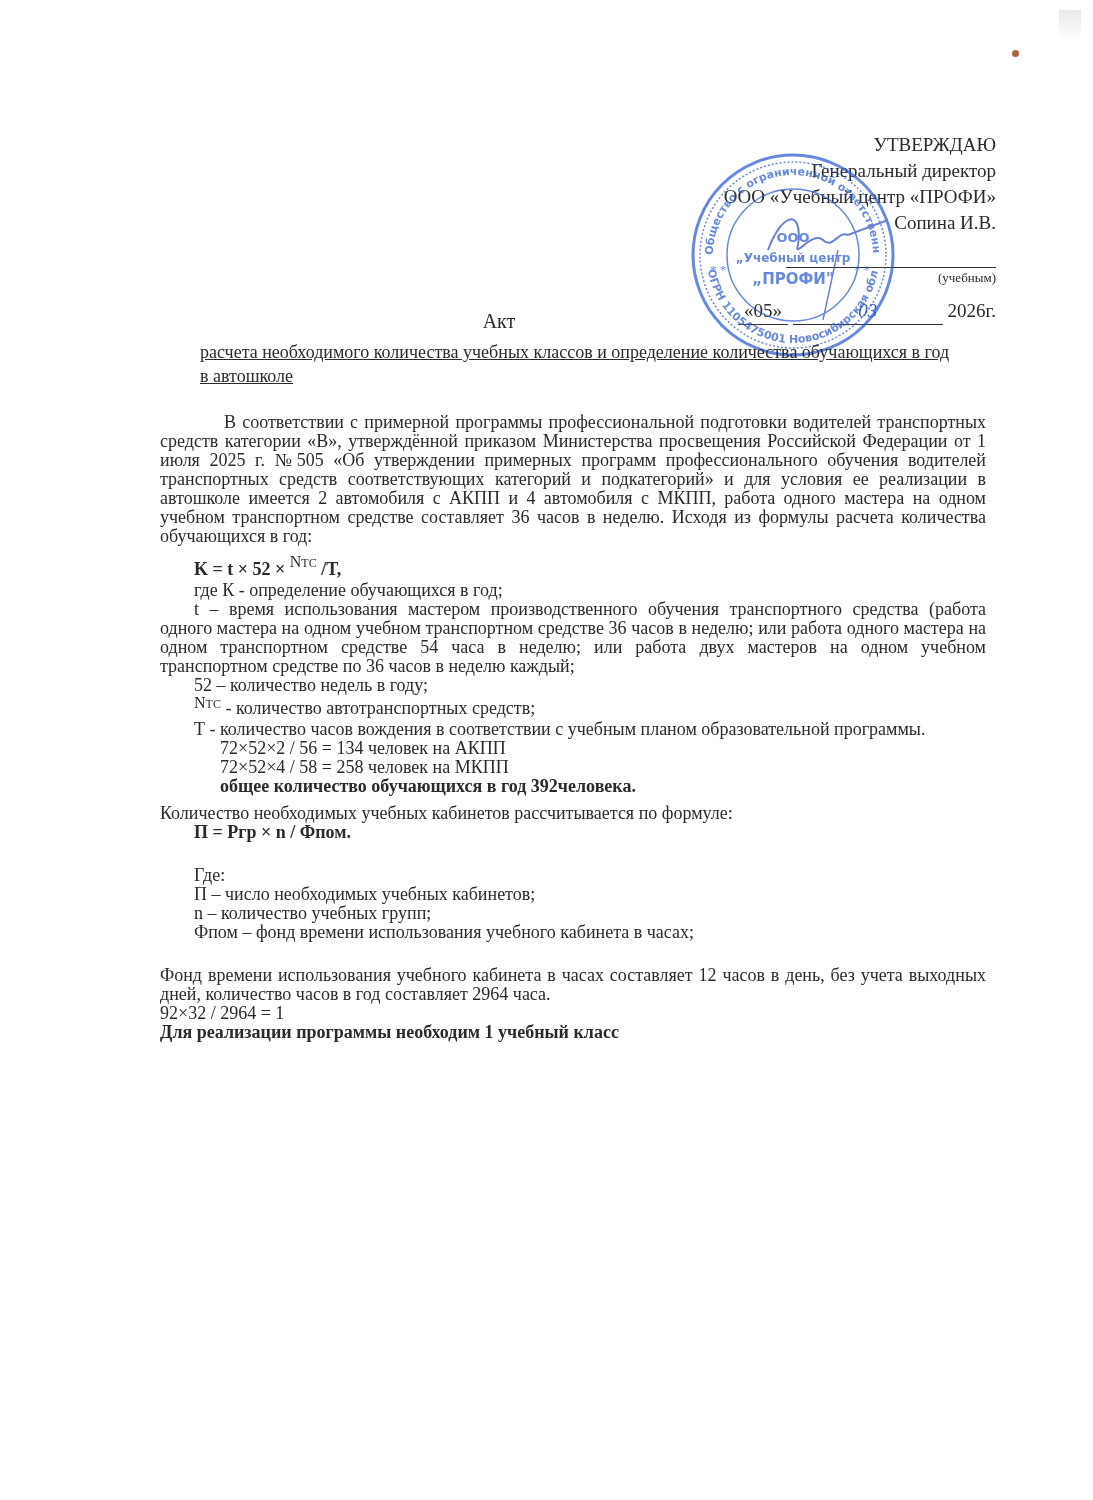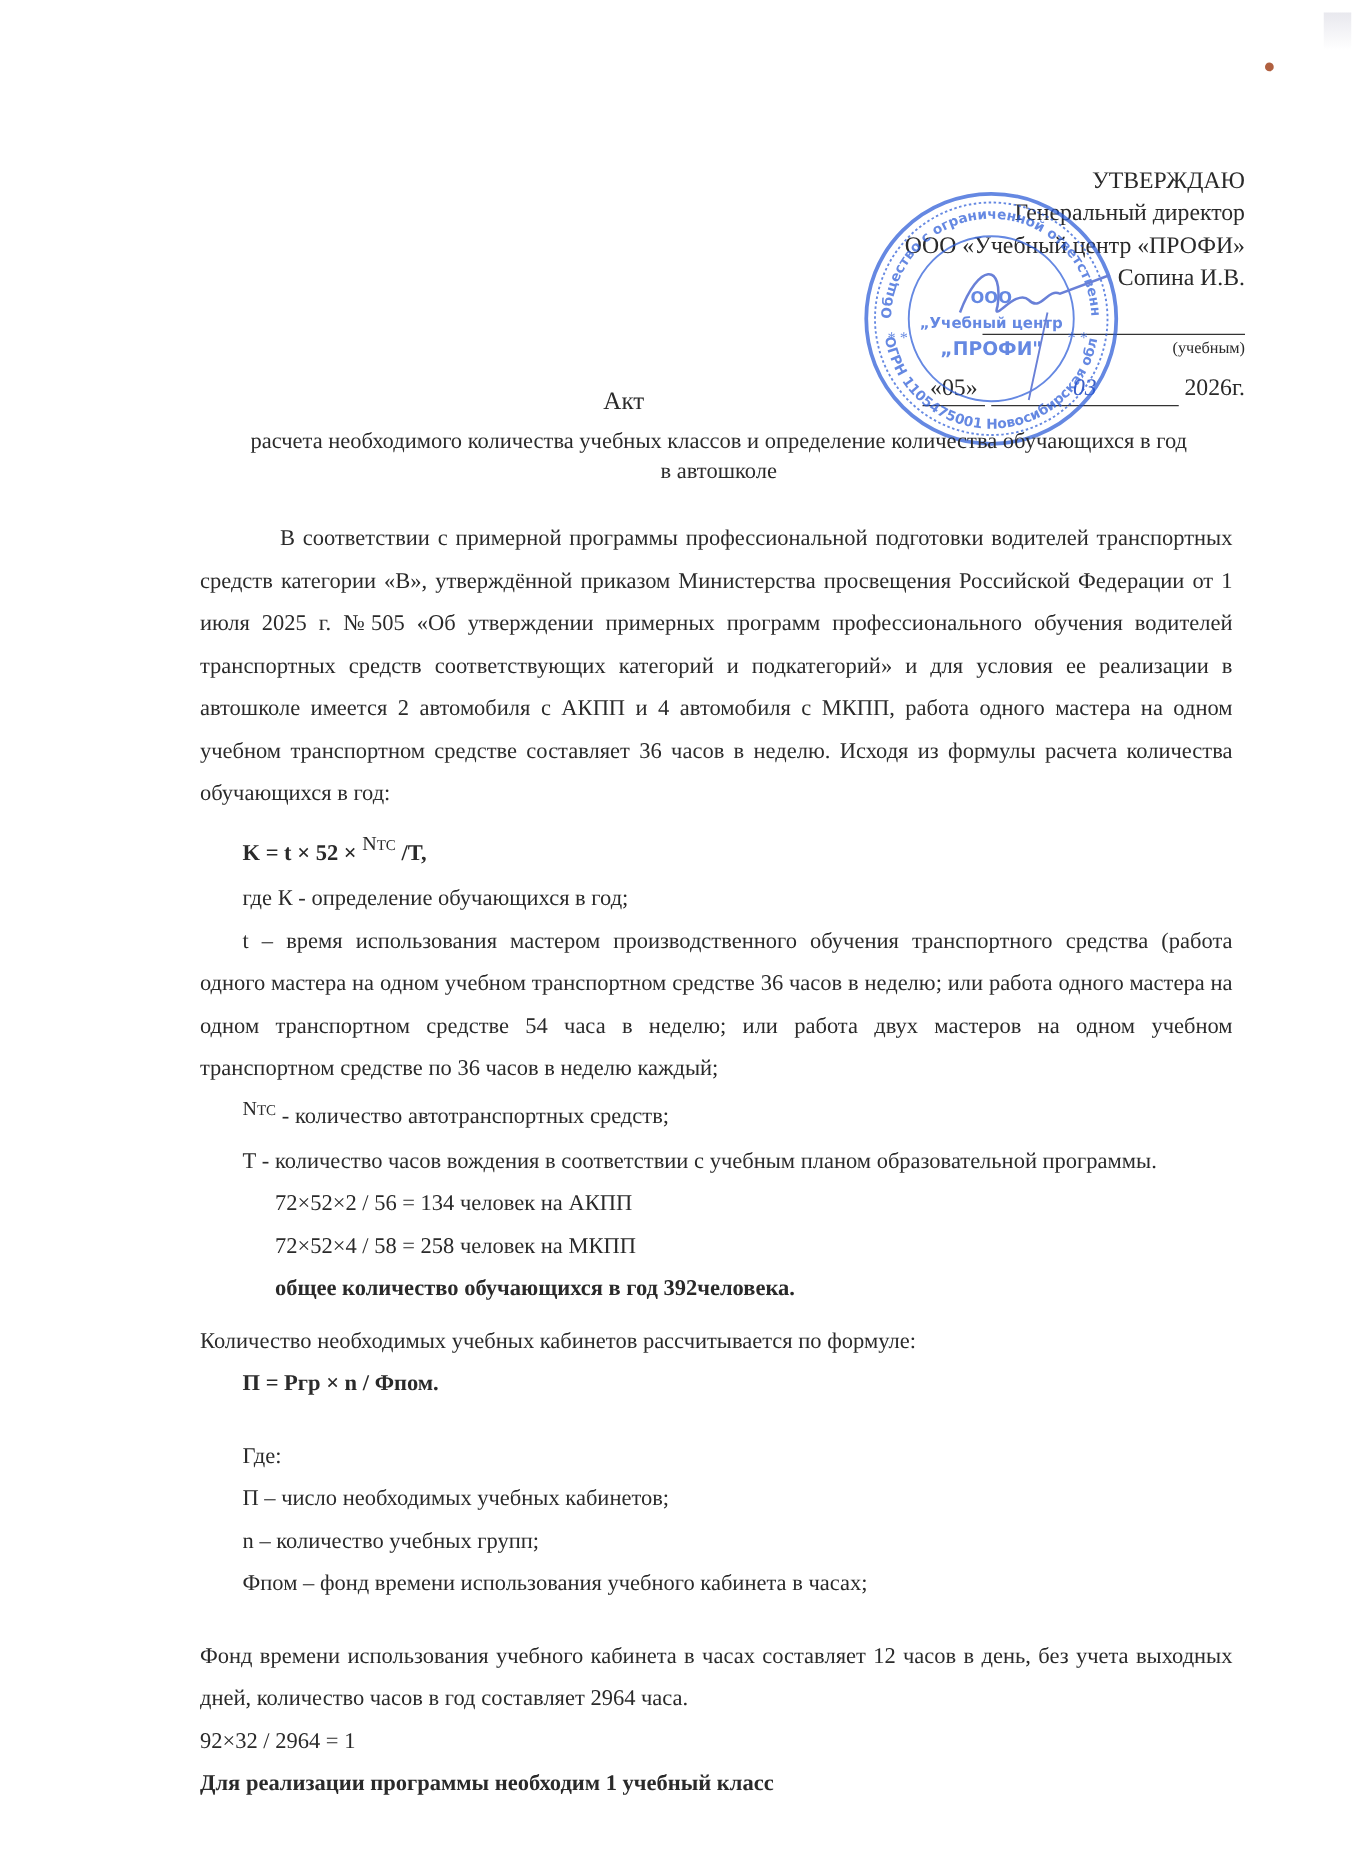--- a/index.html
+++ b/index.html
@@ -7,22 +7,22 @@
     width: 1093px; height: 1500px; background: #ffffff; position: relative; overflow: hidden;
     font-family: "Liberation Serif", "DejaVu Serif", serif; color: #2a2a2a;
   }
   .page { position: absolute; left: 0; top: 0; width: 1093px; height: 1500px; }
   .approve { position: absolute; right: 97px; top: 132px; text-align: right; font-size: 19px; line-height: 26px; }
   .approve .sig-line { display: inline-block; width: 210px; border-bottom: 1px solid #333; height: 18px; vertical-align: bottom; }
   .approve .sig-caption { font-size: 13px; line-height: 16px; margin-top: 2px; }
   .approve .date-row { margin-top: 12px; }
   .approve .date-line { display: inline-block; border-bottom: 1px solid #333; }
   .title { position: absolute; left: 0; width: 998px; top: 310px; text-align: center; font-size: 20px; }
-  .subtitle { position: absolute; left: 200px; width: 750px; top: 340px; text-align: center; font-size: 18px; line-height: 24px; }
-  .body-text { position: absolute; left: 160px; width: 826px; font-size: 18px; line-height: 34px; text-align: justify; }
+  .subtitle { position: absolute; left: 200px; width: 750px; top: 340px; font-size: 18px; line-height: 24px; text-decoration: underline; }
+  .body-text { position: absolute; left: 160px; width: 826px; font-size: 18px; line-height: 19px; text-align: justify; }
   .ind { text-indent: 64px; }
   .ind2 { padding-left: 34px; }
   .ind3 { padding-left: 60px; }
   .bold { font-weight: bold; }
   p { margin: 0; }
   .formula-sub { font-size: 16px; position: relative; top: -8px; }
   .stamp { position: absolute; left: 688px; top: 150px; width: 210px; height: 210px; opacity: 0.72; pointer-events: none; }
   .dot { position: absolute; border-radius: 50%; background: #b06040; }
   .edge-shadow { position: absolute; right: 12px; top: 10px; width: 22px; height: 30px; background: linear-gradient(#e8e8ee, #ffffff); }
 </style>
@@ -74,20 +74,21 @@
   <div class="title">Акт</div>
   <div class="subtitle">расчета необходимого количества учебных классов и определение количества обучающихся в год в автошколе</div>
 
   <div class="body-text" style="top:413px;">
     <p class="ind">В соответствии с примерной программы профессиональной подготовки водителей транспортных средств категории «В», утверждённой приказом Министерства просвещения Российской Федерации от 1 июля 2025 г. №505 «Об утверждении примерных программ профессионального обучения водителей транспортных средств соответствующих категорий и подкатегорий» и для условия ее реализации в автошколе имеется 2 автомобиля с АКПП и 4 автомобиля с МКПП, работа одного мастера на одном учебном транспортном средстве составляет 36 часов в неделю. Исходя из формулы расчета количества обучающихся в год:</p>
     <p class="ind2 bold" style="margin-top:14px;">
       <span>K = t × 52 × </span><span class="formula-sub" style="font-weight:normal;"><span>N</span><span style="font-size:12px;">TC</span></span><span> /T,</span>
     </p>
     <p class="ind2">где К - определение обучающихся в год;</p>
     <p class="ind2" style="padding-left:0;text-indent:34px;">t – время использования мастером производственного обучения транспортного средства (работа одного мастера на одном учебном транспортном средстве 36 часов в неделю; или работа одного мастера на одном транспортном средстве 54 часа в неделю; или работа двух мастеров на одном учебном транспортном средстве по 36 часов в неделю каждый;</p>
+    <p class="ind2">52 – количество недель в году;</p>
     <p class="ind2" style="margin-top:4px;">
       <span class="formula-sub" style="top:-6px;"><span>N</span><span style="font-size:12px;">TC</span></span><span> - количество автотранспортных средств;</span>
     </p>
     <p style="text-indent:34px;">Т - количество часов вождения в соответствии с учебным планом образовательной программы.</p>
     <p class="ind3">72×52×2 / 56 = 134 человек на АКПП</p>
     <p class="ind3">72×52×4 / 58 = 258 человек на МКПП</p>
     <p class="ind3 bold">общее количество обучающихся в год 392человека.</p>
     <p style="margin-top:8px;">Количество  необходимых учебных кабинетов рассчитывается по формуле:</p>
     <p class="ind2 bold">П = Ргр × n / Фпом.</p>
     <p class="ind2" style="margin-top:24px;">Где:</p>

